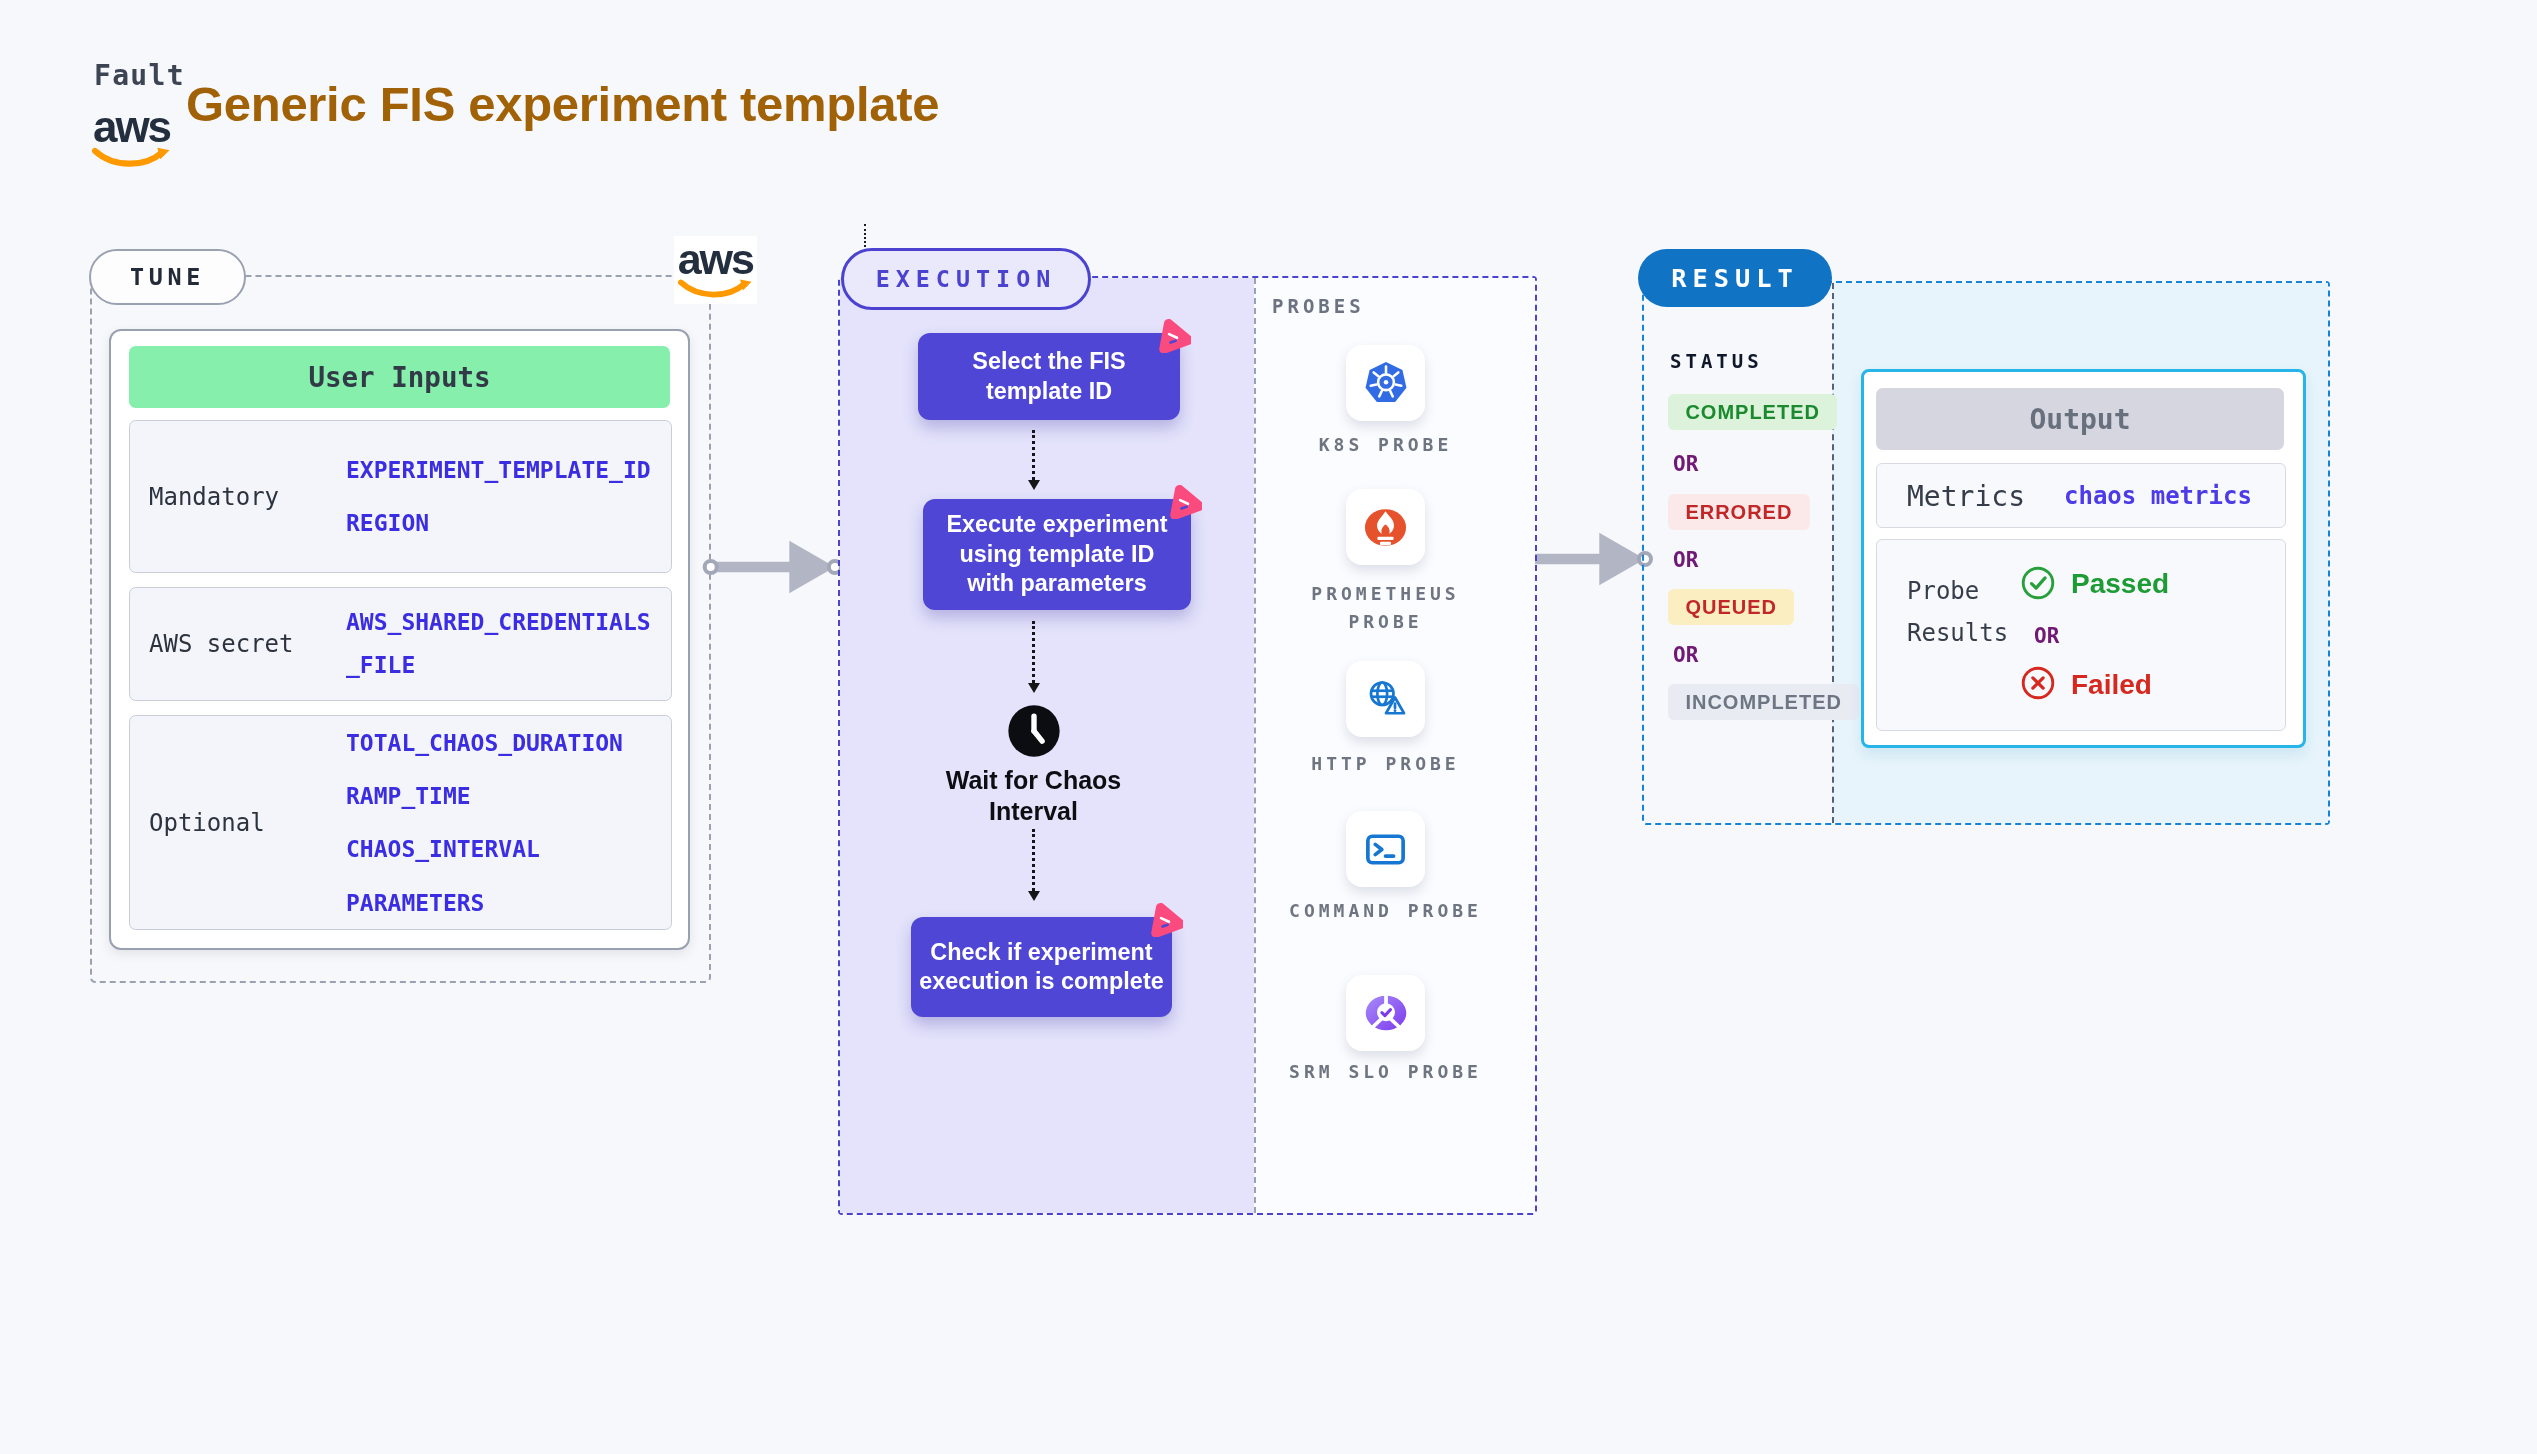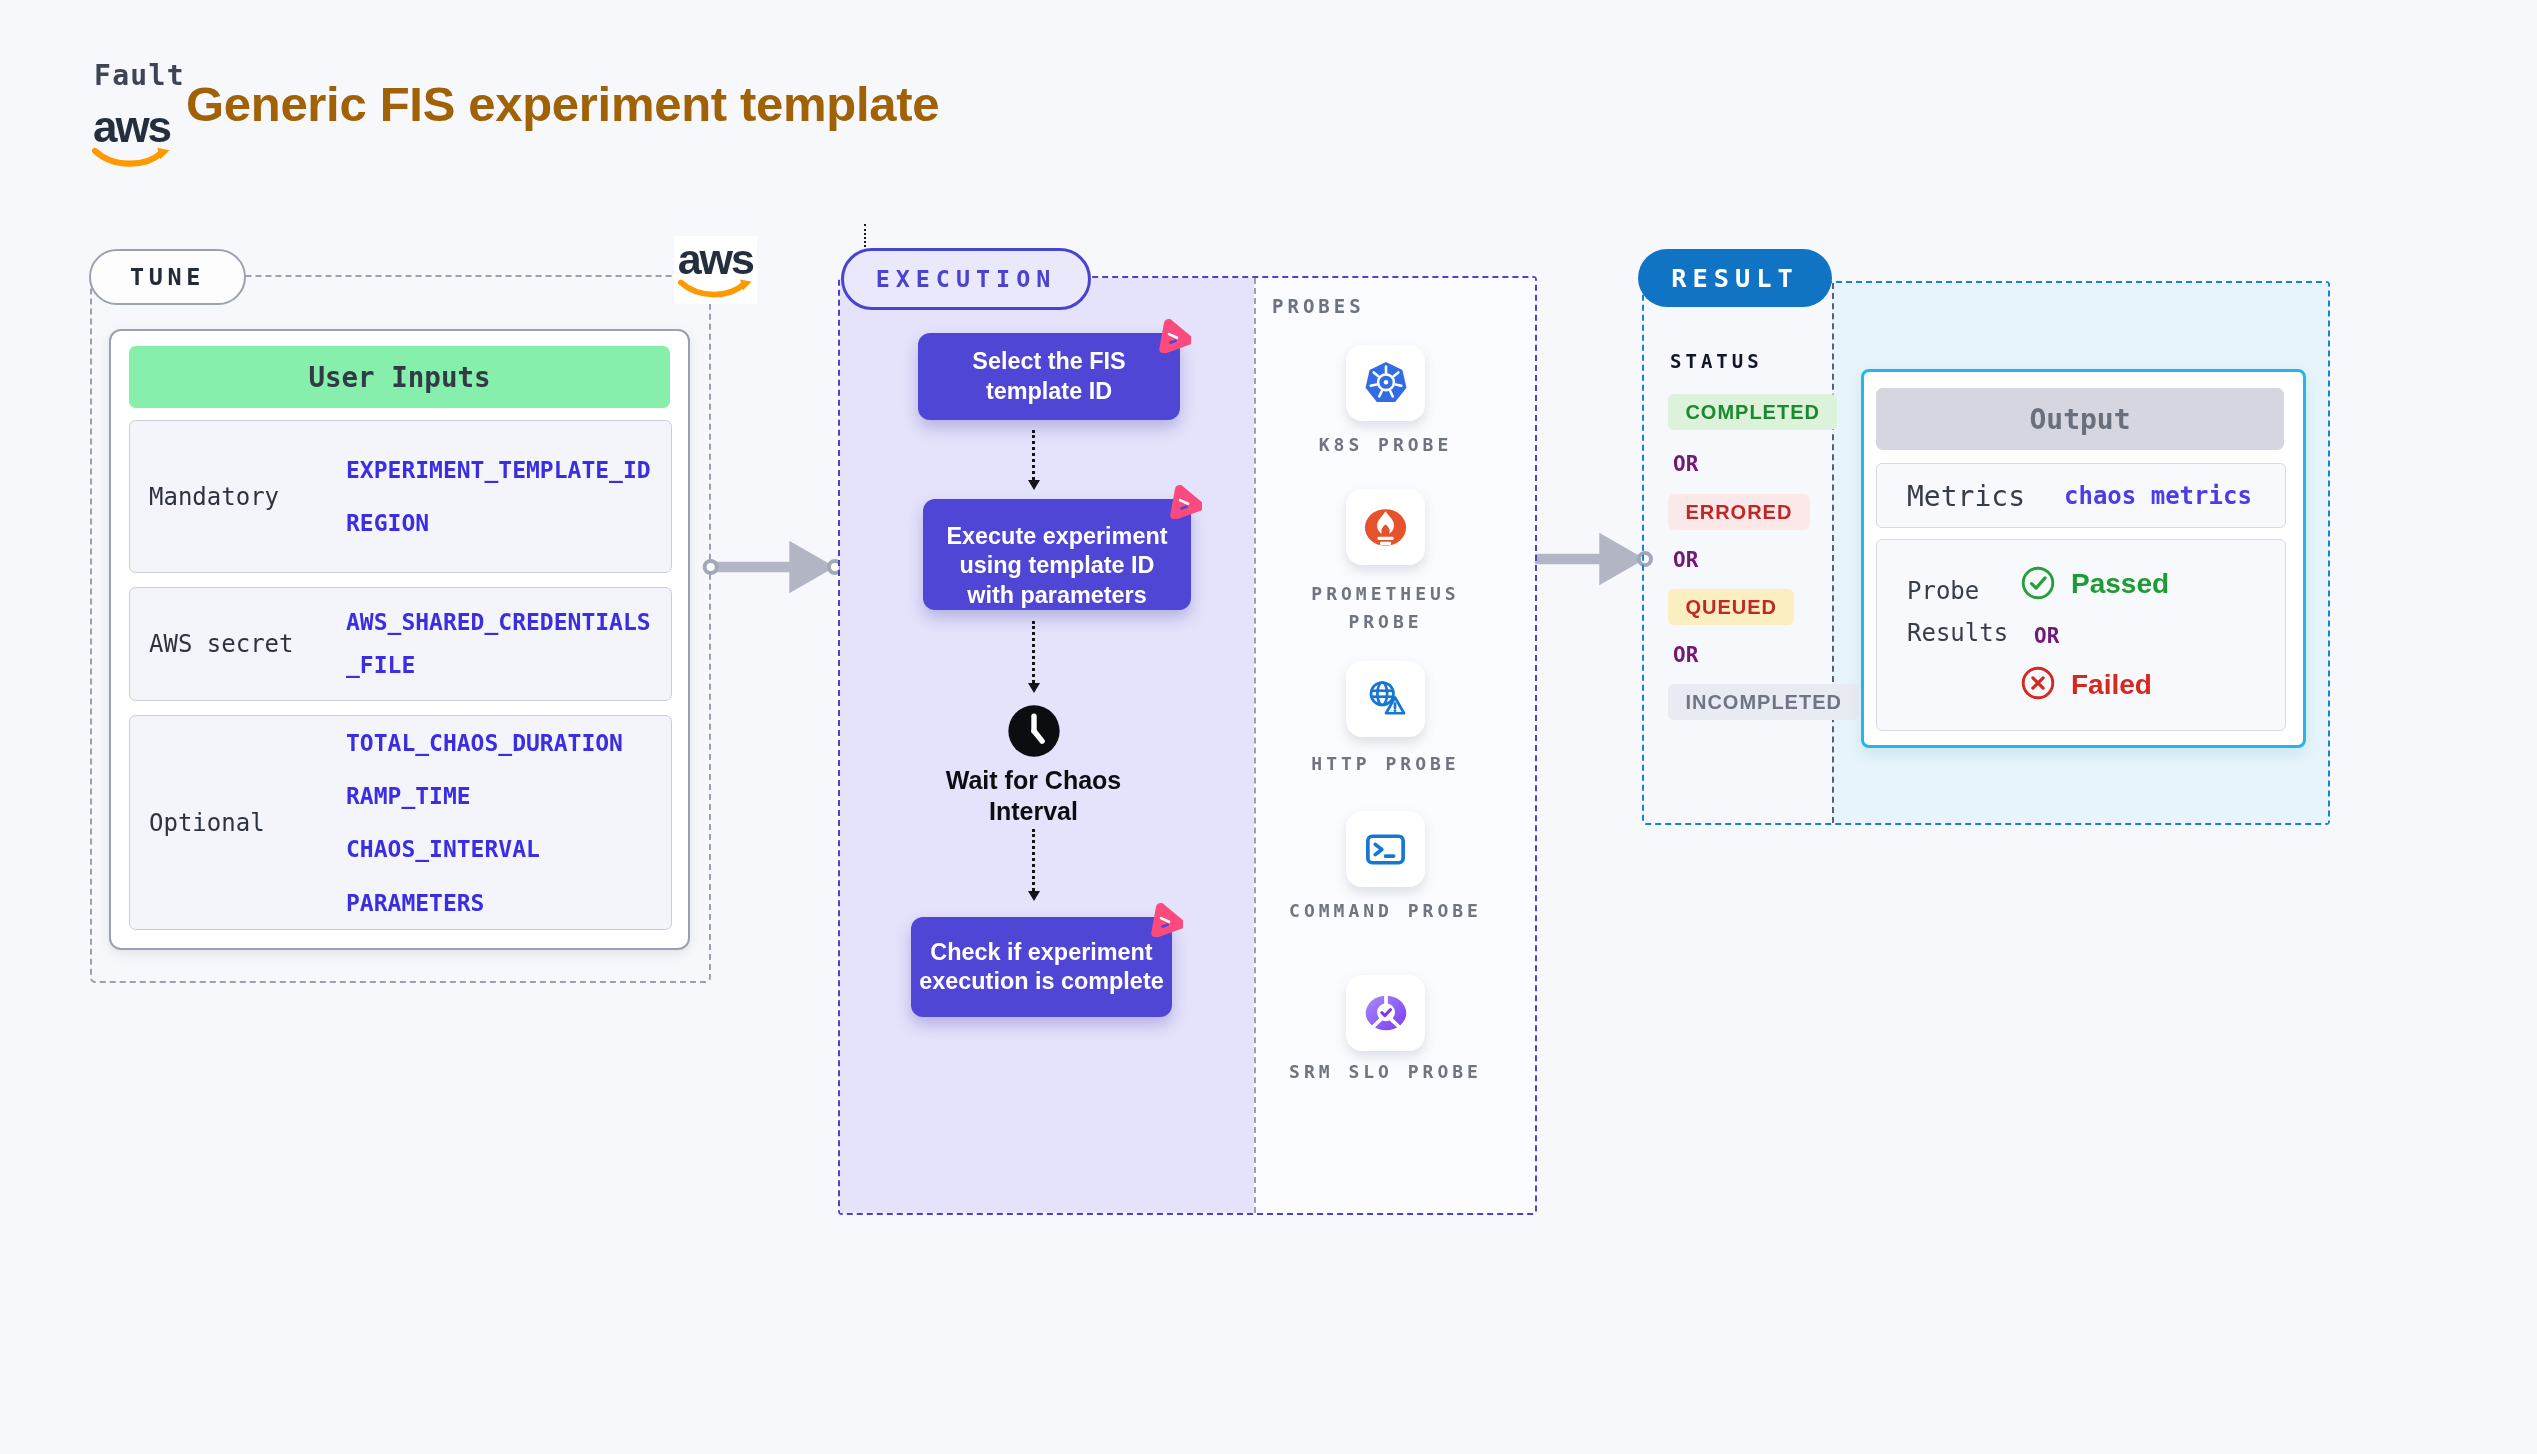--- a/index.html
+++ b/index.html
@@ -180,21 +180,21 @@
       <g transform="rotate(-20 24 24)">
         <polygon points="24,9 41,38 7,38" fill="#fb4a7e" stroke="#fb4a7e" stroke-width="12" stroke-linejoin="round"></polygon>
         <line x1="20" y1="22" x2="28" y2="30" stroke="#ffffff" stroke-width="3.5" stroke-linecap="round"></line>
         <line x1="18" y1="33" x2="25" y2="33" stroke="#4f46d5" stroke-width="3.5" stroke-linecap="round"></line>
       </g>
     </svg>
   </div>
 
   <div class="varrow" style="left:1032px;top:430px;height:55px;"></div>
 
-  <div class="step" style="left:923px;top:499px;width:268px;height:111px;align-items:flex-end;">
+  <div class="step" style="left:923px;top:499px;width:268px;height:111px;">
     <span style="width:248px;">Execute experiment using template ID with parameters</span>
     <svg class="litmus" viewBox="0 0 48 48">
       <g transform="rotate(-20 24 24)">
         <polygon points="24,9 41,38 7,38" fill="#fb4a7e" stroke="#fb4a7e" stroke-width="12" stroke-linejoin="round"></polygon>
         <line x1="20" y1="22" x2="28" y2="30" stroke="#ffffff" stroke-width="3.5" stroke-linecap="round"></line>
         <line x1="18" y1="33" x2="25" y2="33" stroke="#4f46d5" stroke-width="3.5" stroke-linecap="round"></line>
       </g>
     </svg>
   </div>
 

